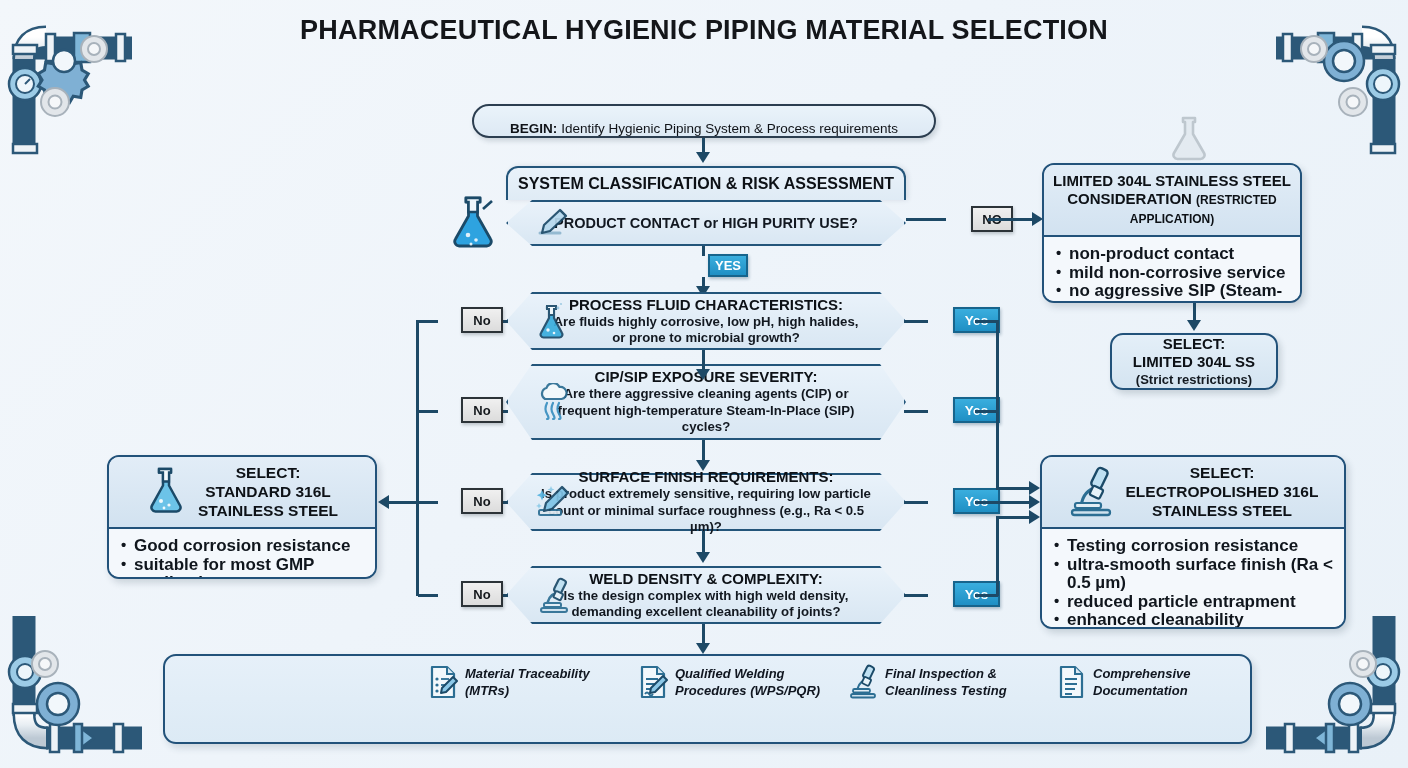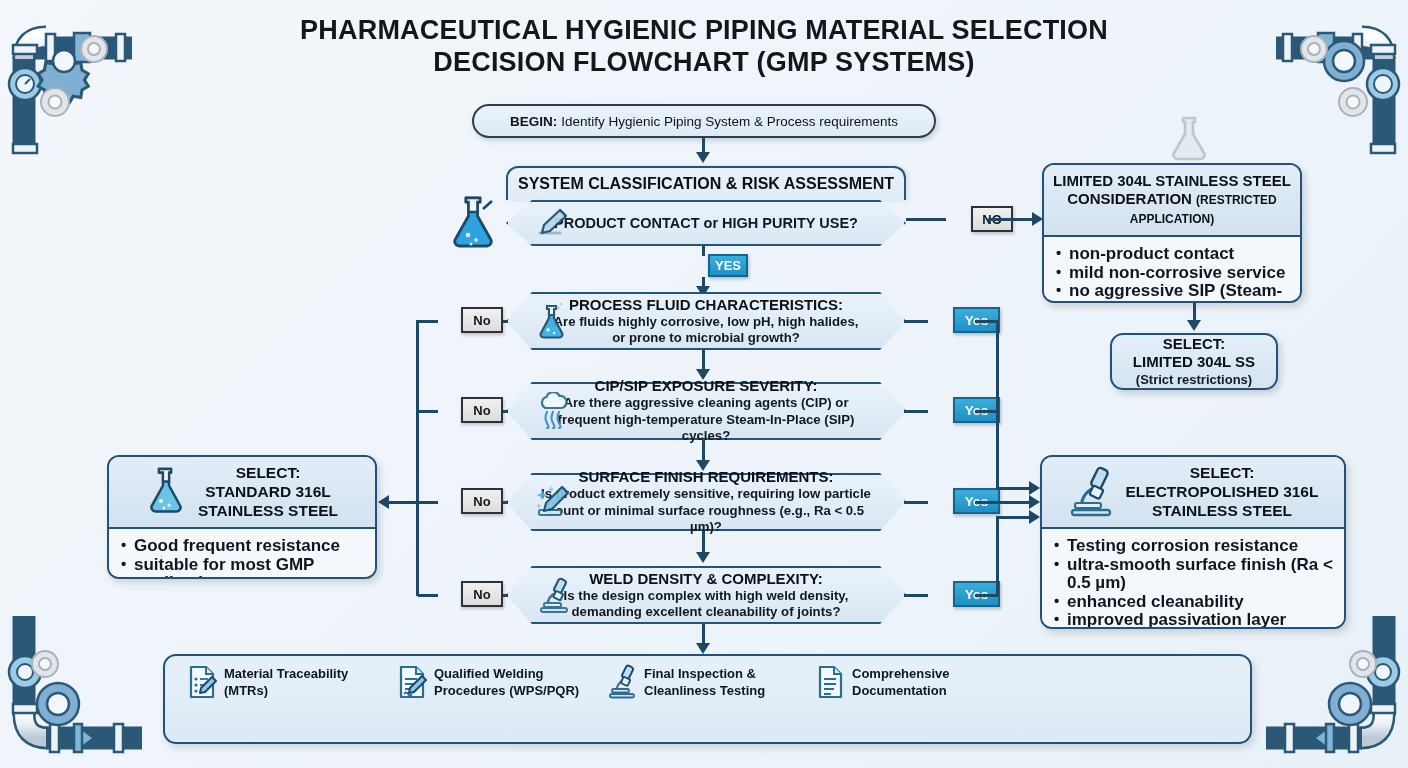--- a/index.html
+++ b/index.html
@@ -30,21 +30,21 @@
   .node {
     position: absolute;
     background: linear-gradient(180deg, #e8f1f8 0%, #dbe8f3 100%);
     border: 2px solid #2c3e50;
     border-radius: 12px;
     box-shadow: 2px 3px 5px rgba(40,60,80,.18);
   }
   .begin {
     border-radius: 20px;
     background: linear-gradient(180deg, #eaf3fa 0%, #dde9f4 100%);
-    display: flex; align-items: center; justify-content: center;
+    display: flex; align-items: flex-end; justify-content: center;
     font-size: 13.5px; color: #101318;
   }
   .begin b { font-weight: 800; margin-right: 4px; }
 
   
   .hexwrap { position: absolute; }
   .hex {
     position: absolute; inset: 0;
     background: linear-gradient(180deg, #e9f2fa 0%, #d9e7f3 100%);
     border: 2px solid #23557a;
@@ -131,21 +131,21 @@
     position: absolute; left: 163px; top: 654px; width: 1089px; height: 90px;
     border: 2px solid #22527a; border-radius: 13px;
     background: linear-gradient(180deg, #e6f0f9 0%, #dceaf5 100%);
     box-shadow: 3px 4px 7px rgba(40,60,80,.16);
   }
   #bottombar .bbtitle {
     text-align: center; font-weight: 800; font-size: 15.5px; color: #0d1116;
     margin-top: 14px; letter-spacing: .1px;
   }
   #bottombar .items {
-    display: flex; justify-content: flex-start; padding: 8px 22px 0 22px;
+    display: flex; justify-content: flex-end; padding: 8px 22px 0 22px; font-style: italic;
   }
   #bottombar .item { display: flex; align-items: center; gap: 7px; width: 210px; }
   #bottombar .item .lbl { font-size: 13px; line-height: 17px; color: #101620; font-weight: 600; }
 
   
   .ln { position: absolute; background: #1d4966; }
   .lnh { height: 2.5px; }
   .lnv { width: 2.5px; }
   .arrow { position: absolute; width: 0; height: 0; }
   .arrow.down { border-left: 7px solid transparent; border-right: 7px solid transparent; border-top: 11px solid #1d4966; }
@@ -263,21 +263,20 @@
     <circle cx="43" cy="48" r="13" fill="#e2e6ea" stroke="#a8b2bb" stroke-width="2"></circle>
     <circle cx="43" cy="48" r="6" fill="#f5f7f9" stroke="#a8b2bb" stroke-width="2"></circle>
   </svg>
 
   <svg class="watermark" style="left:1163px; top:112px;" width="52" height="52" viewBox="0 0 52 52">
     <path d="M20 6 h12 v4 h-2 v12 l11 19 a4 4 0 0 1 -3.4 6 H14.4 A4 4 0 0 1 11 41 L22 22 V10 h-2z" fill="#cfd8de" stroke="#56646e" stroke-width="2.6" stroke-linejoin="round"></path>
   </svg>
 
   <div id="title">
     <span>PHARMACEUTICAL HYGIENIC PIPING MATERIAL SELECTION</span>
-    <span class="l2">DECISION FLOWCHART (GMP SYSTEMS)</span>
   </div>
 
   <div class="node begin" style="left:472px; top:104px; width:464px; height:34px;">
     <b>BEGIN:</b>
     <span>Identify Hygienic Piping System &amp; Process requirements</span>
   </div>
   <div class="ln lnv" style="left:702px; top:138px; height:16px;"></div>
   <div class="arrow down" style="left:696px; top:152px;"></div>
 
   <svg class="deco" style="left:446px; top:193px;" width="54" height="62" viewBox="0 0 54 62">
@@ -355,21 +354,21 @@
         <circle cx="25" cy="2" r="1.1" fill="#9bc9e2"></circle>
       </svg>
       <div class="hex-head">PROCESS FLUID CHARACTERISTICS:</div>
       <div class="hex-body">
         <div>Are fluids highly corrosive, low pH, high halides,</div>
         <div>or prone to microbial growth?</div>
       </div>
     </div>
   </div>
 
-  <div class="hexwrap" style="left:506px; top:382px; width:400px; height:58px;">
+  <div class="hexwrap" style="left:506px; top:364px; width:400px; height:76px;">
     <div class="hex"></div>
     <div class="hex-inner">
       <svg class="hex-icon" width="34" height="38" viewBox="0 0 34 38">
         <path d="M9 16 a6 6 0 0 1 1.5 -11 a7 7 0 0 1 13 -1 a6 6 0 0 1 2 12z" fill="#f3f9fc" stroke="#2c6e93" stroke-width="2.2" stroke-linejoin="round"></path>
         <path d="M11 20 q-3 6 0 11 q3 5 0 5" stroke="#3a8fc0" stroke-width="2.2" fill="none" stroke-linecap="round"></path>
         <path d="M17 20 q-3 6 0 11 q3 5 0 5" stroke="#3a8fc0" stroke-width="2.2" fill="none" stroke-linecap="round"></path>
         <path d="M23 20 q-3 6 0 11 q3 5 0 5" stroke="#3a8fc0" stroke-width="2.2" fill="none" stroke-linecap="round"></path>
       </svg>
       <div class="hex-head">CIP/SIP EXPOSURE SEVERITY:</div>
       <div class="hex-body">
@@ -477,21 +476,21 @@
         <circle cx="20" cy="43" r="1.4" fill="#fff" opacity=".9"></circle>
       </svg>
       <div class="txt">
         <div>SELECT:</div>
         <div>STANDARD 316L</div>
         <div>STAINLESS STEEL</div>
       </div>
     </div>
     <div class="bd">
       <ul>
-        <li>Good frequent resistance</li>
+        <li>Good corrosion resistance</li>
         <li>suitable for most GMP applications</li>
         <li>Ra finish around 0.8 µm</li>
       </ul>
     </div>
   </div>
 
   <div class="card" style="left:1040px; top:455px; width:306px; height:174px;">
     <div class="hd" style="gap:10px; padding:6px 8px 7px 6px;">
       <svg width="50" height="54" viewBox="0 0 50 54" style="flex:0 0 auto;">
         <rect x="6" y="45" width="38" height="5" rx="2.5" fill="#cfe2ee" stroke="#2c6e93" stroke-width="2.3"></rect>
@@ -503,20 +502,21 @@
       <div class="txt">
         <div>SELECT:</div>
         <div>ELECTROPOLISHED 316L</div>
         <div>STAINLESS STEEL</div>
       </div>
     </div>
     <div class="bd">
       <ul>
         <li>Testing corrosion resistance</li>
         <li>ultra-smooth surface finish (Ra &lt; 0.5 µm)</li>
+        <li>reduced particle entrapment</li>
         <li>enhanced cleanability</li>
         <li>improved passivation layer</li>
       </ul>
     </div>
   </div>
 
   <div id="bottombar">
     <div class="items">
       <div class="item">
         <svg width="30" height="36" viewBox="0 0 30 36">

